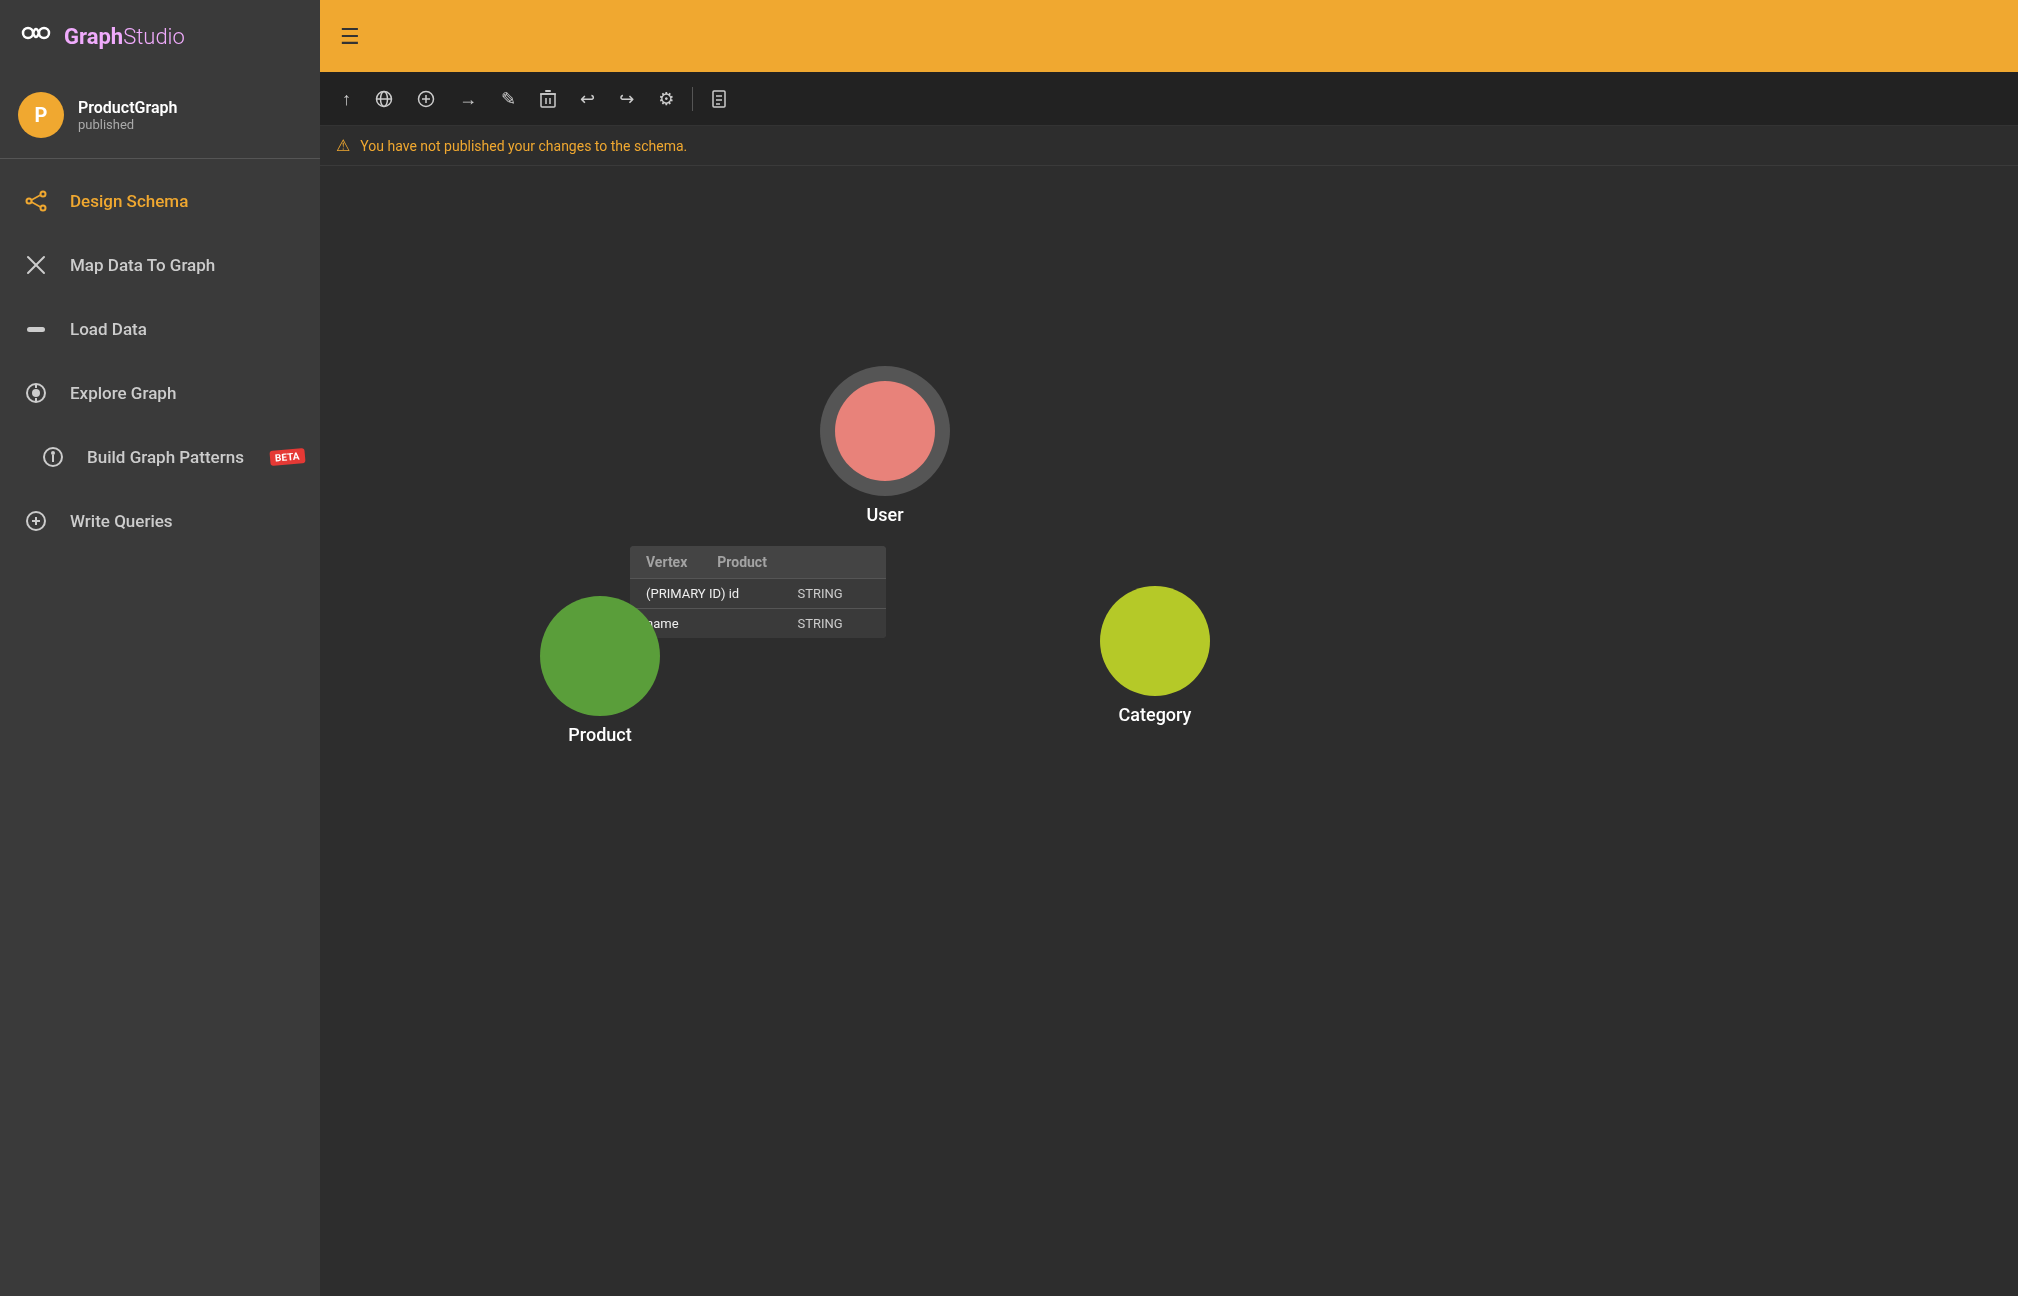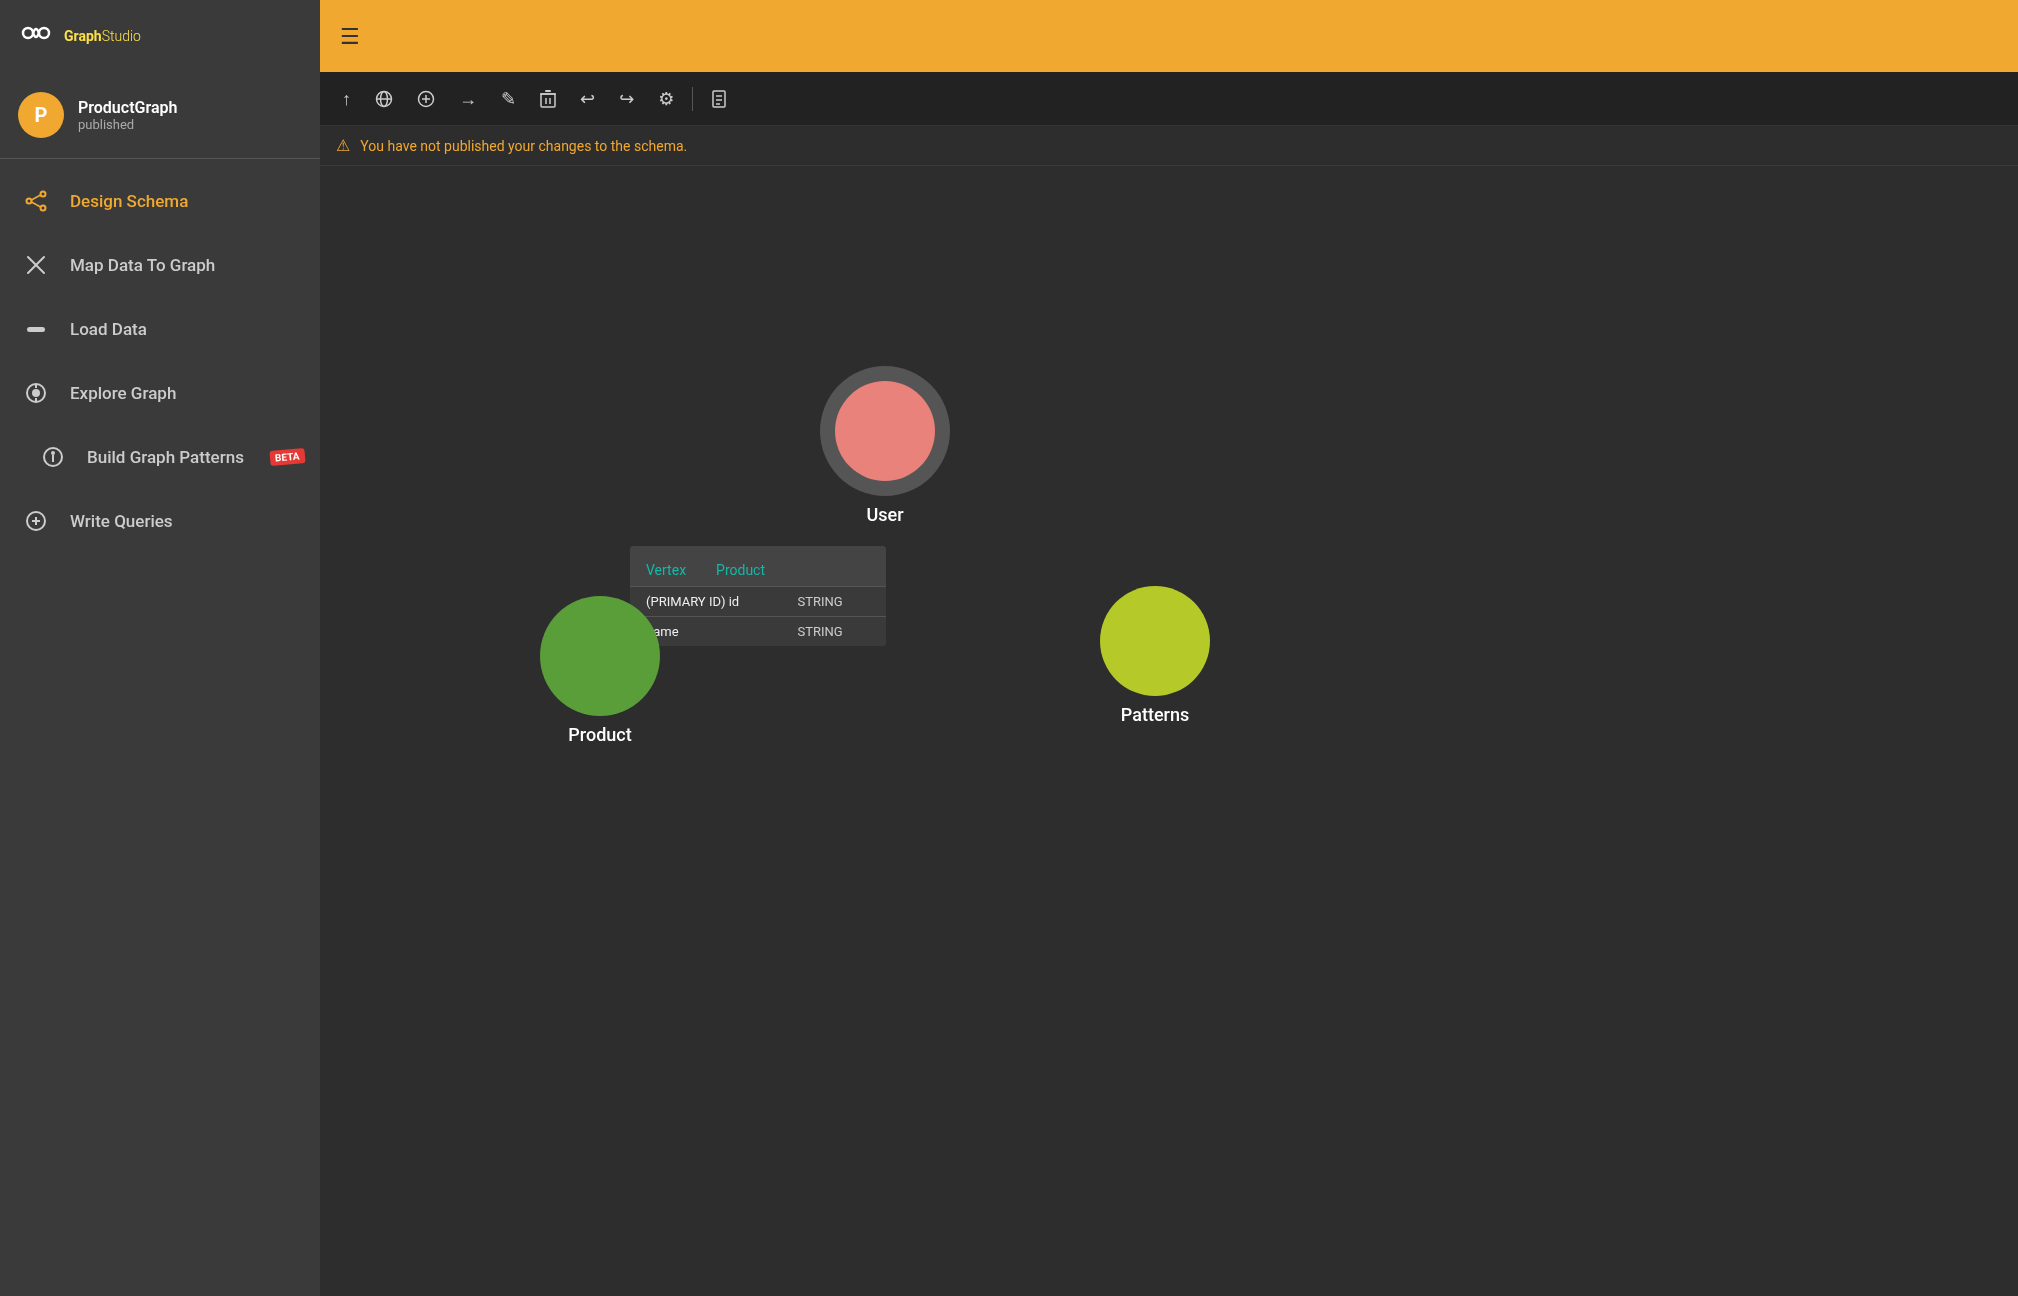--- a/index.html
+++ b/index.html
@@ -236,24 +236,23 @@
       overflow: hidden;
       min-width: 220px;
     }
     .tooltip-header {
       display: flex;
       background: #444;
       padding: 8px 16px;
       gap: 30px;
     }
     .tooltip-header-cell {
-      color: #14b8a6;
+      color: #a3a3a3;
       font-size: 14px;
-      font-weight: 400;
-      margin-top: 8px;
+      font-weight: 700;
     }
     .tooltip-row {
       display: flex;
       padding: 7px 16px;
       gap: 24px;
       background: #3a3a3a;
       border-top: 1px solid #555;
     }
     .tooltip-cell {
       color: #eee;
@@ -276,23 +275,23 @@
       display: flex;
       align-items: center;
       padding: 0 18px;
       gap: 10px;
     }
     .logo-icon {
       color: white;
       font-size: 28px;
     }
     .logo-text {
-      font-size: 14px;
+      font-size: 22px;
       font-weight: 300;
-      color: #fde047;
+      color: #f0abfc;
     }
     .logo-text strong {
       font-weight: 700;
     }
   </style>
 </head>
 <body>
 
 <div style="position:relative; width:100%; height:100vh; overflow:hidden;">
 
@@ -469,19 +468,19 @@
           </div>
         </div>
 
         <div class="node node-product">
           <div class="node-circle" style="width:120px;height:120px;background:#5a9e3a;"></div>
           <span class="node-label">Product</span>
         </div>
 
         <div class="node node-category">
           <div class="node-circle" style="width:110px;height:110px;background:#b5c928;"></div>
-          <span class="node-label">Patterns</span>
+          <span class="node-label">Category</span>
         </div>
 
       </div>
     </div>
   </div>
 </div>
 
 </body></html>

